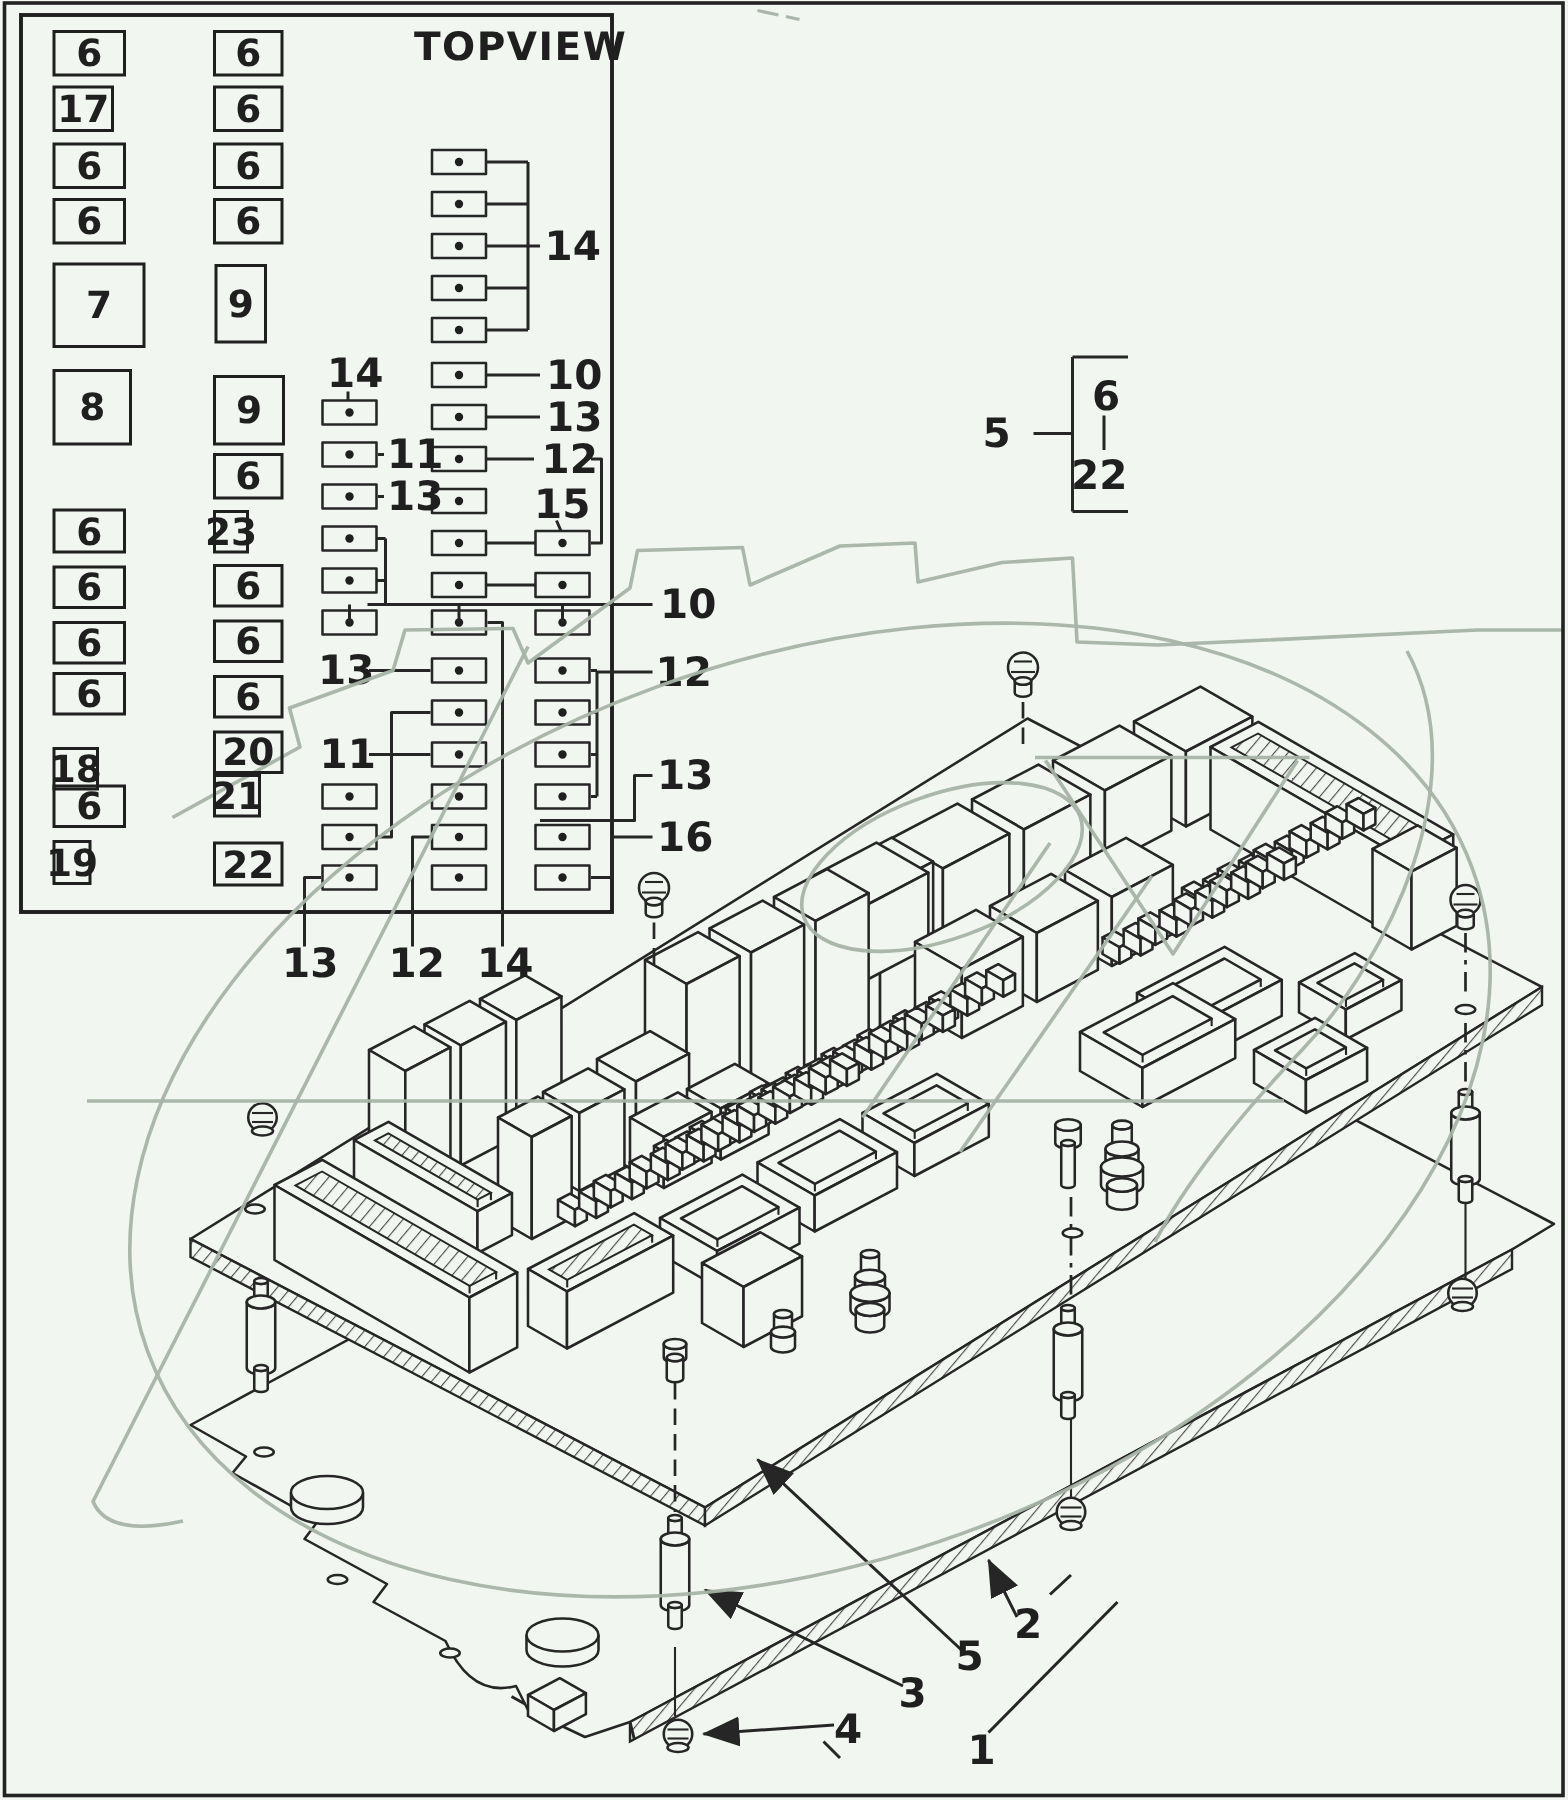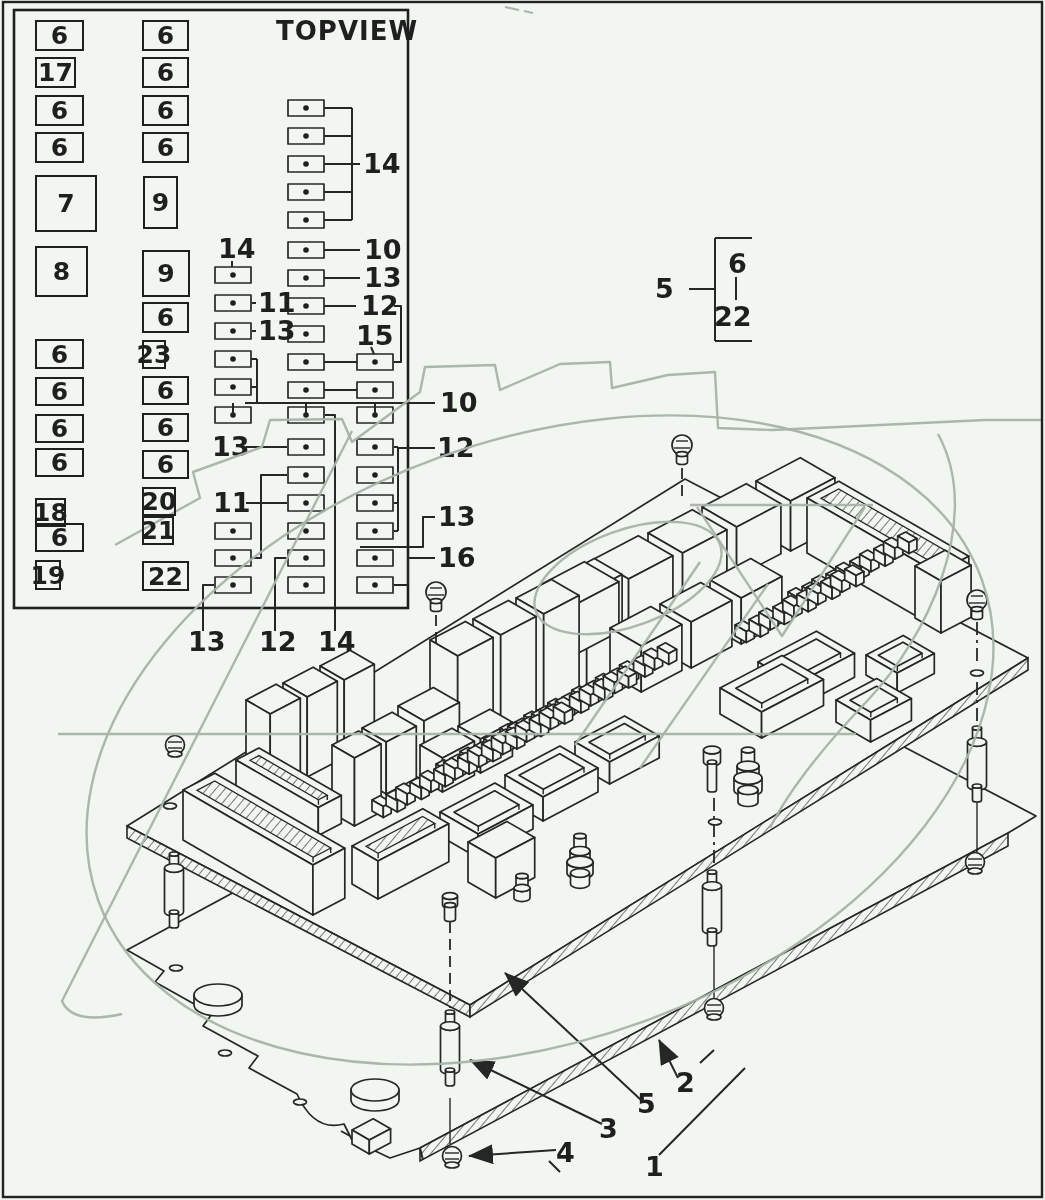--- a/index.html
+++ b/index.html
@@ -656,16 +656,16 @@
   <div class="pn" style="left:142px;top:57px;width:47px;height:31px">6</div>
   <div class="pn" style="left:142px;top:95px;width:47px;height:31px">6</div>
   <div class="pn" style="left:142px;top:132px;width:47px;height:31px">6</div>
   <div class="pn" style="left:143px;top:176px;width:35px;height:53px">9</div>
   <div class="pn" style="left:142px;top:250px;width:48px;height:47px">9</div>
   <div class="pn" style="left:142px;top:302px;width:47px;height:31px">6</div>
   <div class="pn" style="left:142px;top:340px;width:24px;height:29px">23</div>
   <div class="pn" style="left:142px;top:376px;width:47px;height:29px">6</div>
   <div class="pn" style="left:142px;top:413px;width:47px;height:29px">6</div>
   <div class="pn" style="left:142px;top:450px;width:47px;height:29px">6</div>
-  <div class="pn" style="left:142px;top:487px;width:34px;height:29px">20</div>
+  <div class="pn" style="left:142px;top:487px;width:47px;height:29px">20</div>
   <div class="pn" style="left:142px;top:516px;width:32px;height:29px">21</div>
   <div class="pn" style="left:142px;top:561px;width:47px;height:30px">22</div>
 </div>
 
 </body></html>

